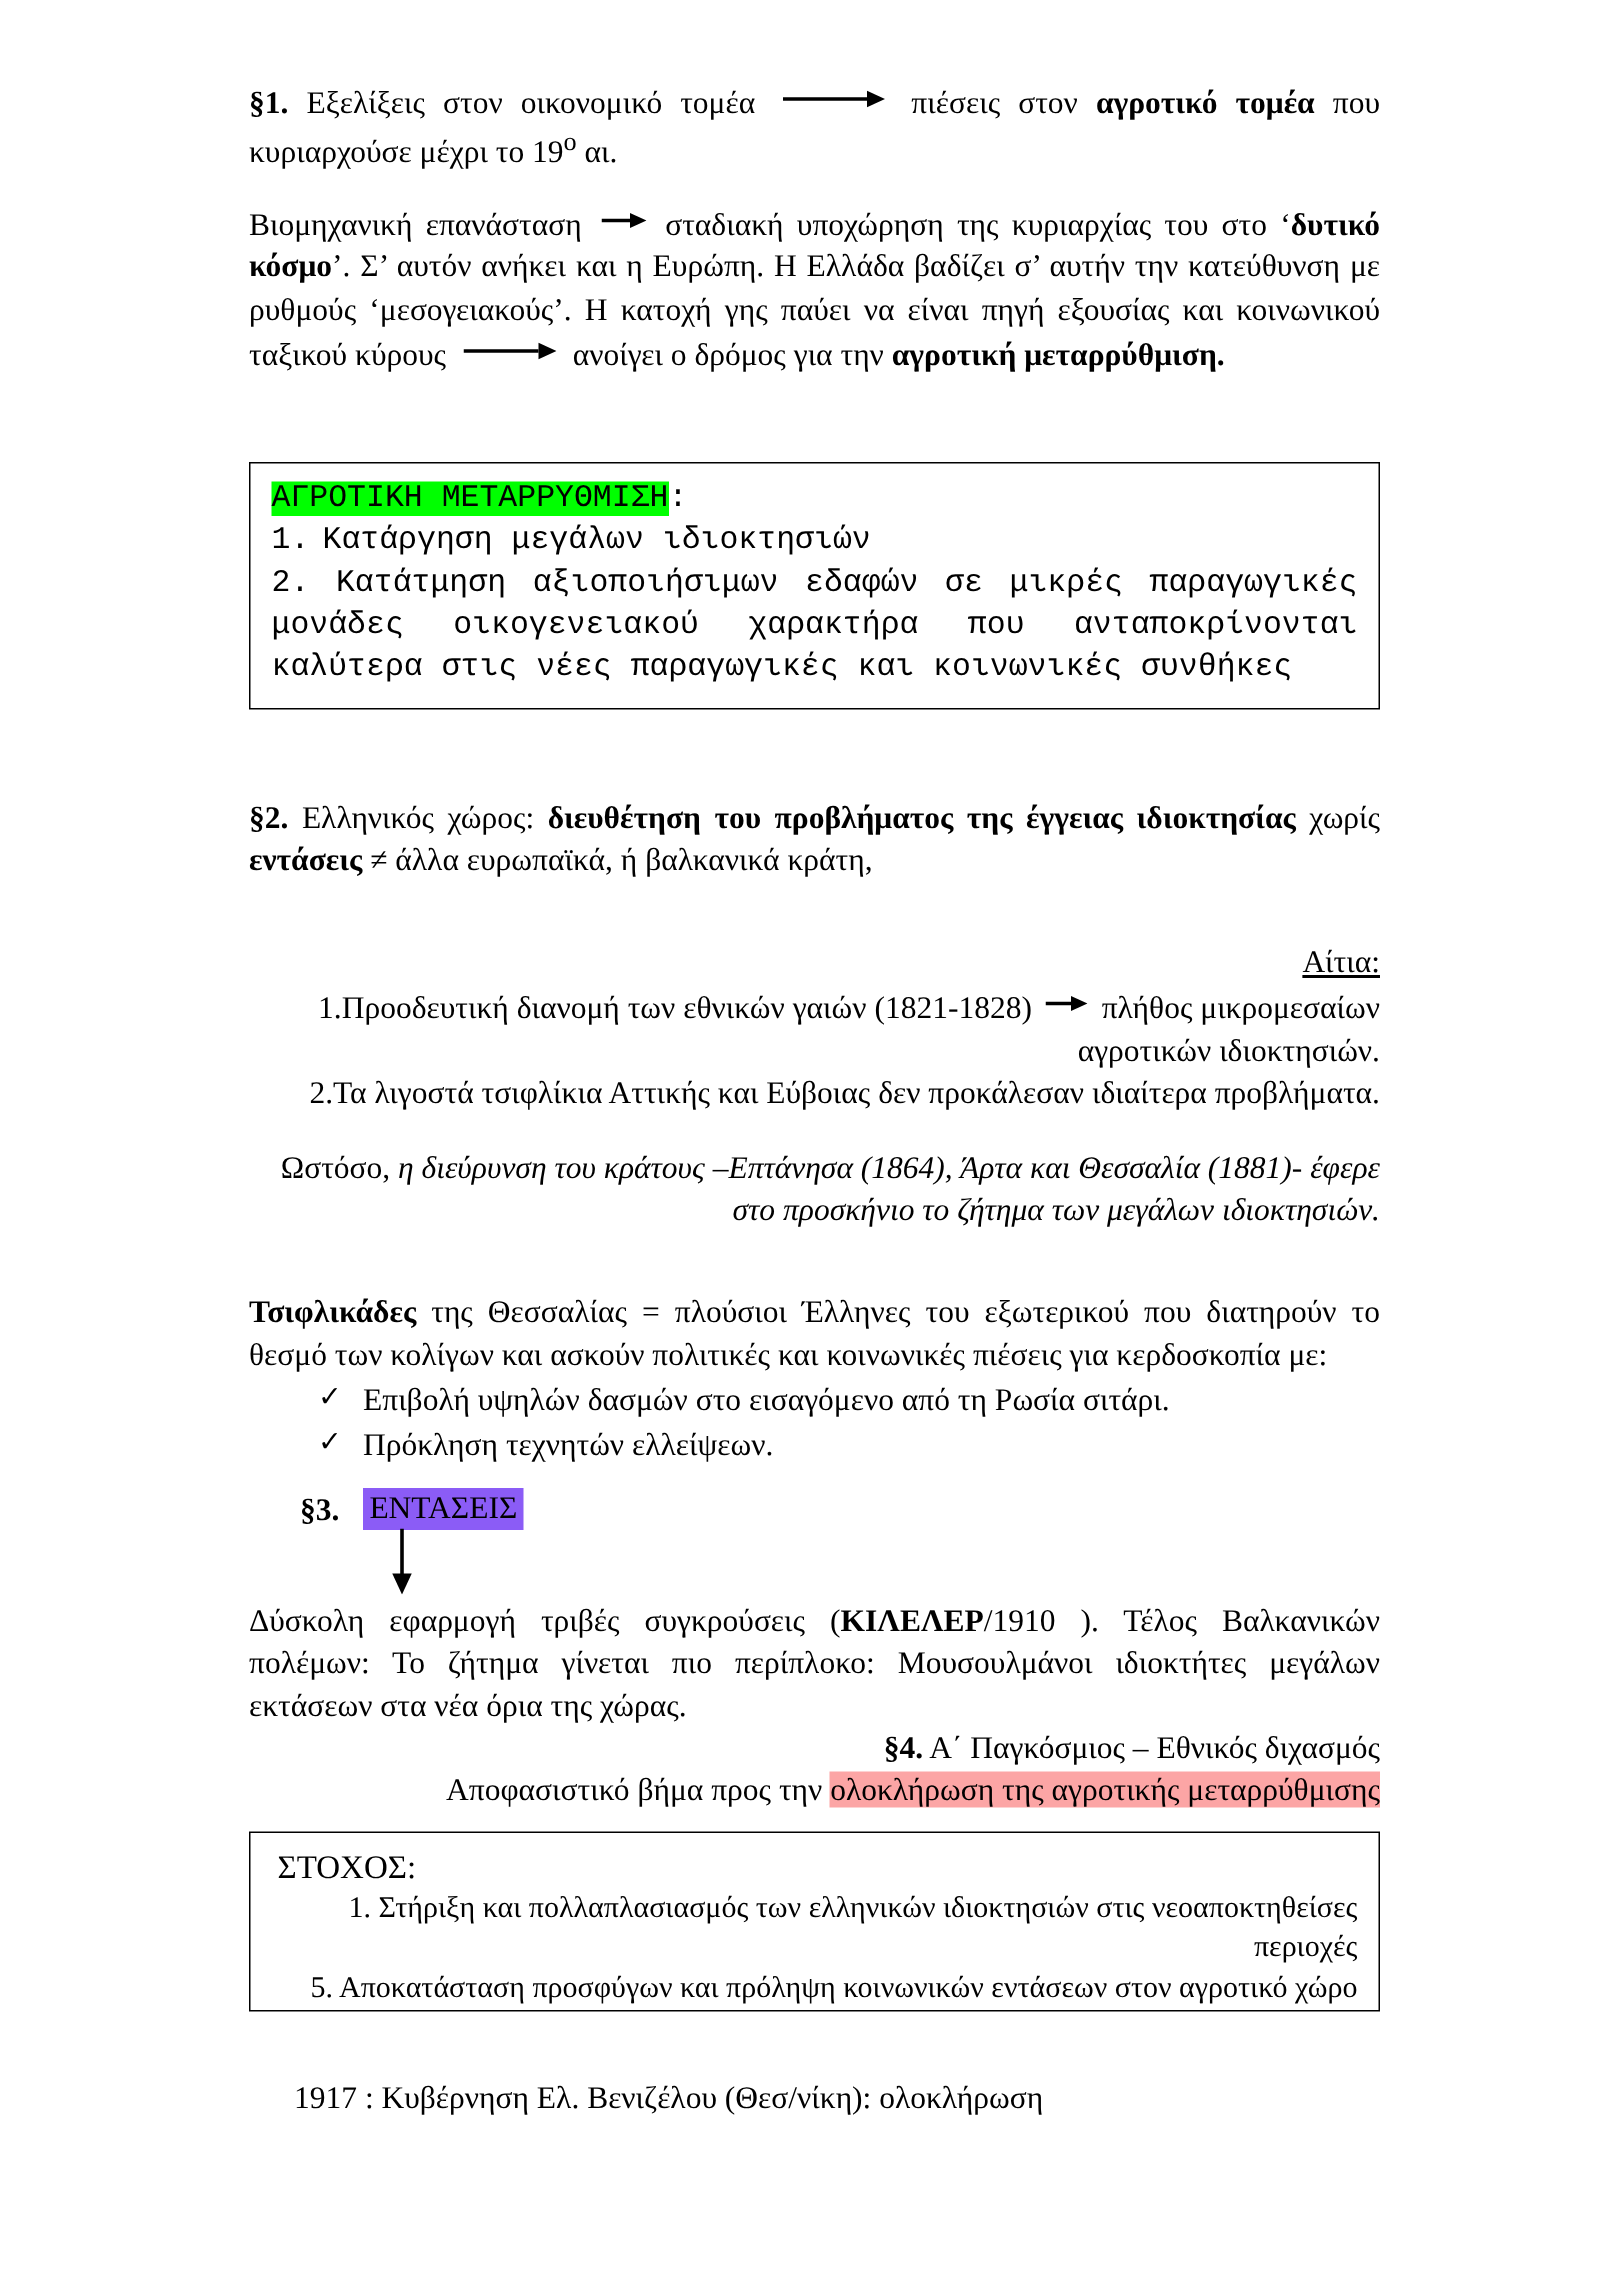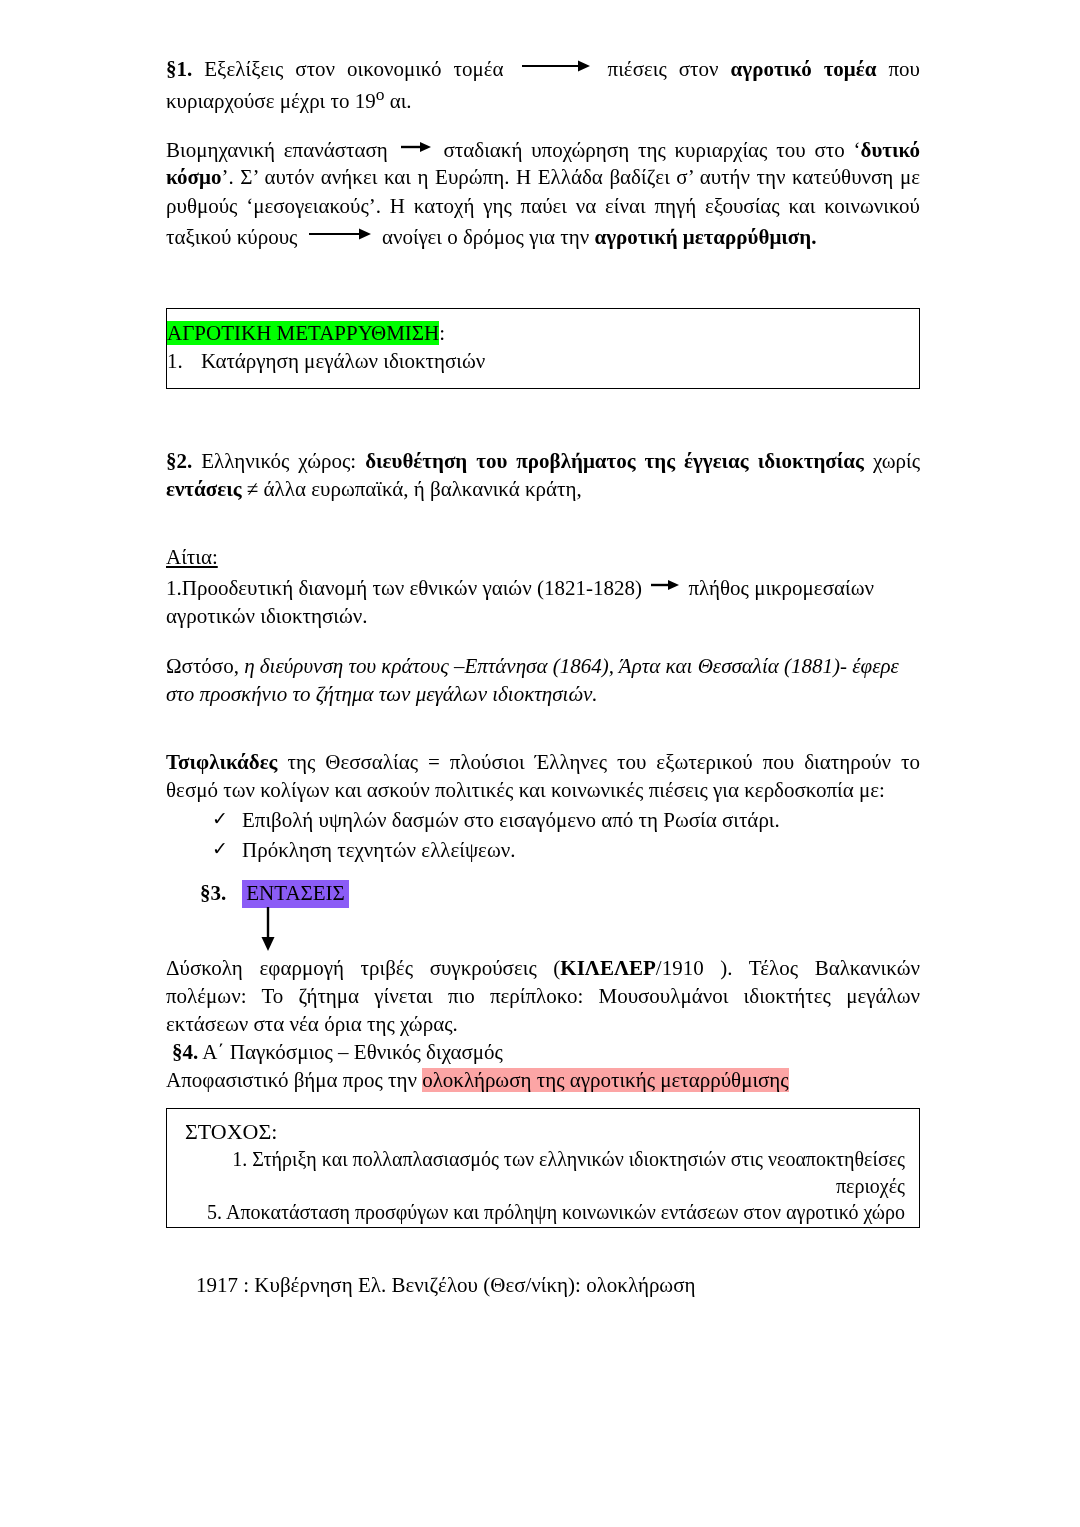--- a/index.html
+++ b/index.html
@@ -32,21 +32,21 @@
     line-height: 1.15;
   }
   p.para {
     font-size: 21px;
     line-height: 1.34;
     margin: 0 0 18px 0;
     text-align: justify;
     text-justify: inter-word;
   }
   p.para.nojust {
-    text-align: left;
+    text-align: right;
   }
   .b { font-weight: bold; }
   .i { font-style: italic; }
   .u { text-decoration: underline; }
   .hl-green { background: #00FF00; }
   .hl-cyan  { background: #fca5a5; }
   .hl-red   { background: #8b5cf6; padding: 1px 4px 2px 4px; }
 
   .arrow-long {
     display: inline-block;
@@ -54,23 +54,24 @@
     margin: 0 6px;
   }
   .arrow-short {
     display: inline-block;
     vertical-align: 0.12em;
     margin: 0 4px;
   }
 
   .framed {
     border: 1.6px solid #000000;
-    padding: 10px 14px 12px 0;
+    padding: 10px 14px 12px 14px;
     margin: 0;
     box-sizing: border-box;
+    font-family: Liberation Mono, monospace;
   }
   .framed p {
     font-size: 21px;
     line-height: 1.34;
     margin: 0;
     text-align: justify;
   }
   .framed p.left { text-align: left; }
 
   .spacer-l { height: 58px; }
@@ -177,20 +178,24 @@
     </p>
 
     <div class="spacer-l"></div>
 
     <div class="framed">
       <p class="left">
         <span class="hl-green">ΑΓΡΟΤΙΚΗ ΜΕΤΑΡΡΥΘΜΙΣΗ</span><span>:</span>
       </p>
       <p class="left">
         <span class="num-indent">1.</span><span>Κατάργηση μεγάλων ιδιοκτησιών</span>
+      </p>
+      <p>
+        <span>2.</span>
+        <span>Κατάτμηση αξιοποιήσιμων εδαφών σε   μικρές παραγωγικές μονάδες οικογενειακού χαρακτήρα που ανταποκρίνονται καλύτερα στις νέες παραγωγικές και κοινωνικές συνθήκες</span>
       </p>
     </div>
 
     <div class="spacer-l"></div>
 
     <p class="para">
       <span class="b">§2.</span>
       <span>Ελληνικός χώρος:</span>
       <span class="b">διευθέτηση του προβλήματος της έγγειας ιδιοκτησίας</span>
       <span>χωρίς</span>
@@ -207,20 +212,21 @@
     <p class="para nojust" style="margin-bottom:0;">
       <span>1.Προοδευτική διανομή των εθνικών γαιών (1821-1828)</span>
       <span class="arrow-short">
         <svg width="28" height="14" viewBox="0 0 28 14" aria-hidden="true">
           <line x1="0" y1="7" x2="18" y2="7" stroke="#000" stroke-width="2.4"></line>
           <polygon points="17,2 28,7 17,12" fill="#000"></polygon>
         </svg>
       </span>
       <span>πλήθος μικρομεσαίων αγροτικών ιδιοκτησιών.</span>
     </p>
+    <p class="para nojust" style="margin-bottom:0;">2.Τα λιγοστά τσιφλίκια Αττικής και Εύβοιας δεν προκάλεσαν ιδιαίτερα προβλήματα.</p>
 
     <div class="spacer-s"></div>
 
     <p class="para nojust">
       <span>Ωστόσο,</span>
       <span class="i">η διεύρυνση του κράτους –Επτάνησα (1864), Άρτα και Θεσσαλία (1881)- έφερε στο προσκήνιο το ζήτημα των μεγάλων  ιδιοκτησιών.</span>
     </p>
 
     <div class="spacer-s"></div>
 

